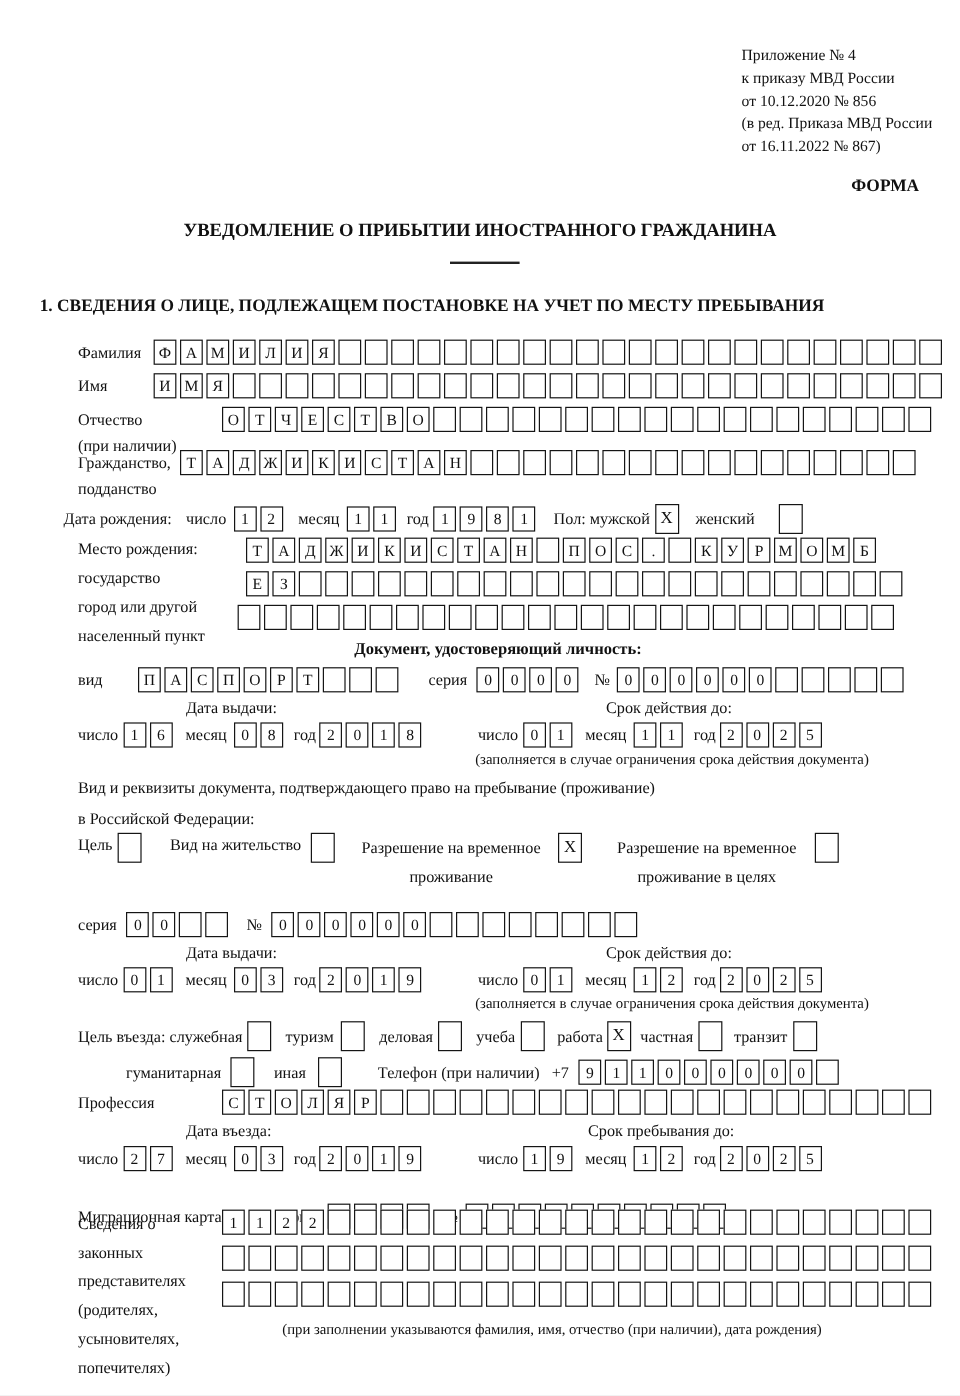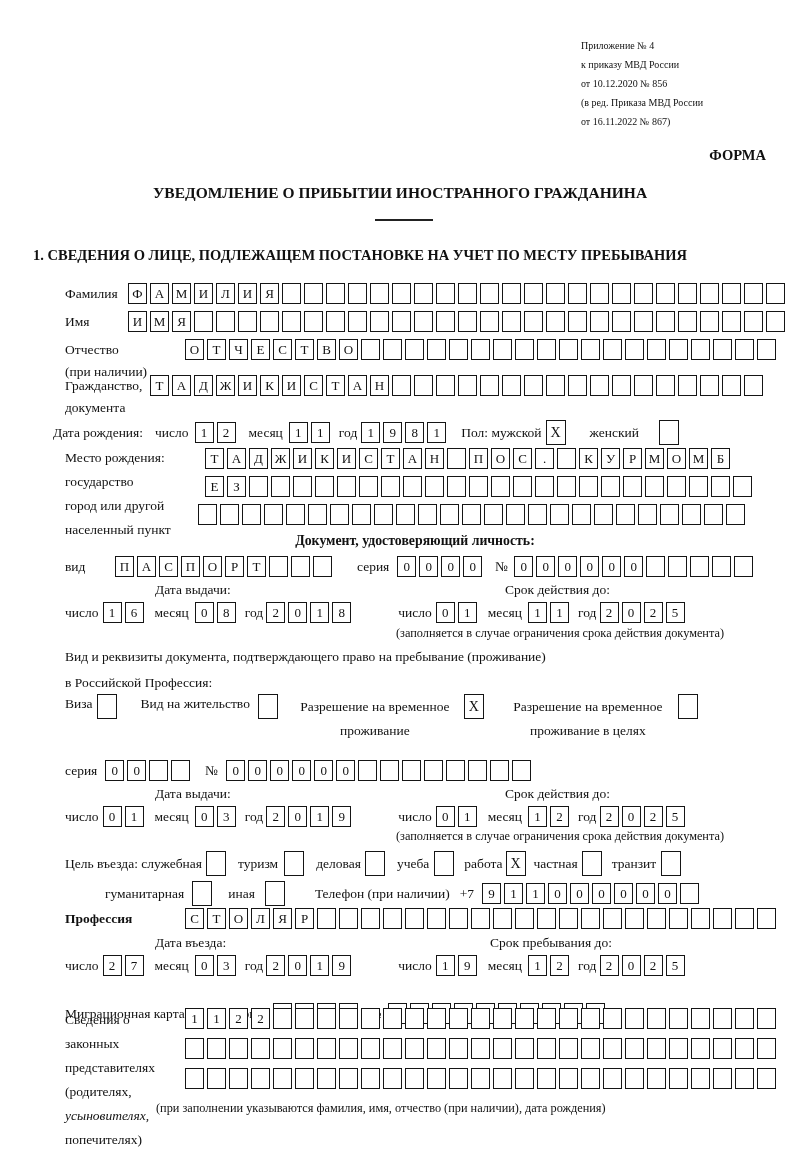--- a/index.html
+++ b/index.html
@@ -22,21 +22,21 @@
   }
   .checkbox {
     box-sizing:border-box; width:20px; height:25px;
     border:1.7px solid #151515; background:#fff;
     display:flex; align-items:center; justify-content:center;
     font-size:14px; flex:0 0 auto;
   }
   .lblblock div { font-size:13.5px; line-height:22px; }
   .optblock { text-align:center; font-size:13.5px; line-height:24px; padding-top:1px; }
   .blank-line { display:inline-block; width:58px; height:14px; border-bottom:2px solid #222; margin-left:8px; }
-  .annex { position:absolute; left:581px; top:36px; font-size:10px; line-height:19px; }
+  .annex { position:absolute; left:618px; top:36px; font-size:13px; line-height:19px; }
   .forma { position:absolute; left:618px; top:147px; width:148px; text-align:right; font-weight:bold; font-size:14.5px; }
   .title { position:absolute; left:0; top:181px; width:800px; text-align:center; font-weight:bold; font-size:15.5px; line-height:23px; }
   .sec1 { position:absolute; left:0; top:247px; width:720px; text-align:center; font-weight:bold; font-size:14.5px; }
   .dochead { position:absolute; left:65px; top:533px; width:700px; text-align:center; font-weight:bold; font-size:13.8px; }
   .pt2 { padding-top:2px; }
 </style>
 </head>
 <body>
 
 <div class="page">
@@ -161,21 +161,21 @@
         <span class="cell"></span>
         <span class="cell"></span>
         <span class="cell"></span>
         <span class="cell"></span>
       </span>
   </div>
 
   <div class="row top" style="left:65px;top:375px;">
     <span class="lblblock" style="width:85px;">
       <div>Гражданство,</div>
-      <div>документа</div>
+      <div>подданство</div>
     </span>
     <span class="cells">
         <span class="cell">Т</span>
         <span class="cell">А</span>
         <span class="cell">Д</span>
         <span class="cell">Ж</span>
         <span class="cell">И</span>
         <span class="cell">К</span>
         <span class="cell">И</span>
         <span class="cell">С</span>
@@ -216,21 +216,21 @@
       </span>
     <span class="lbl" style="margin-left:6px;">год</span>
     <span class="cells" style="margin-left:4px;">
         <span class="cell">1</span>
         <span class="cell">9</span>
         <span class="cell">8</span>
         <span class="cell">1</span>
       </span>
     <span class="lbl" style="margin-left:12px;">Пол: мужской</span>
     <span class="checkbox" style="margin-left:4px;">X</span>
-    <span class="lbl" style="margin-left:24px;">женский</span>
+    <span class="lbl" style="margin-left:14px;">женский</span>
     <span class="checkbox" style="margin-left:20px;"></span>
   </div>
 
   <div class="row" style="left:65px;top:450px;">
       <span class="lbl">Место рождения:</span>
     </div>
   <div class="row" style="left:65px;top:474px;">
       <span class="lbl">государство</span>
     </div>
   <div class="row" style="left:65px;top:498px;">
@@ -410,25 +410,25 @@
       </span>
   </div>
   <div class="row" style="left:355px;top:626px;width:410px;justify-content:center;">
     <span class="small">(заполняется в случае ограничения срока действия документа)</span>
   </div>
 
   <div class="row" style="left:65px;top:649px;">
       <span class="lbl">Вид и реквизиты документа, подтверждающего право на пребывание (проживание)</span>
     </div>
   <div class="row" style="left:65px;top:675px;">
-      <span class="lbl">в Российской Профессия:</span>
+      <span class="lbl">в Российской Федерации:</span>
     </div>
 
   <div class="row top" style="left:65px;top:694px;">
-    <span class="lbl pt2">Виза</span>
+    <span class="lbl pt2">Цель</span>
     <span class="checkbox" style="margin-left:4px;"></span>
     <span class="lbl pt2" style="margin-left:24px;">Вид на жительство</span>
     <span class="checkbox" style="margin-left:8px;"></span>
     <span class="optblock" style="margin-left:12px;width:170px;">
       <div>Разрешение на временное</div>
       <div>проживание</div>
     </span>
     <span class="checkbox" style="margin-left:4px;">X</span>
     <span class="optblock" style="margin-left:18px;width:172px;">
       <div>Разрешение на временное</div>
@@ -543,21 +543,21 @@
         <span class="cell">0</span>
         <span class="cell">0</span>
         <span class="cell">0</span>
         <span class="cell">0</span>
         <span class="cell">0</span>
         <span class="cell"></span>
       </span>
   </div>
 
   <div class="row" style="left:65px;top:908px;">
-    <span class="lbl" style="width:120px;font-weight:bold;">Профессия</span>
+    <span class="lbl" style="width:120px;">Профессия</span>
     <span class="cells">
         <span class="cell">С</span>
         <span class="cell">Т</span>
         <span class="cell">О</span>
         <span class="cell">Л</span>
         <span class="cell">Я</span>
         <span class="cell">Р</span>
         <span class="cell"></span>
         <span class="cell"></span>
         <span class="cell"></span>
@@ -655,21 +655,21 @@
     </div>
   <div class="row" style="left:65px;top:1036px;">
       <span class="lbl">законных</span>
     </div>
   <div class="row" style="left:65px;top:1060px;">
       <span class="lbl">представителях</span>
     </div>
   <div class="row" style="left:65px;top:1084px;">
       <span class="lbl">(родителях,</span>
     </div>
-  <div class="row" style="left:65px;top:1108px;font-style:italic;">
+  <div class="row" style="left:65px;top:1108px;">
       <span class="lbl">усыновителях,</span>
     </div>
   <div class="row" style="left:65px;top:1132px;">
       <span class="lbl">попечителях)</span>
     </div>
 
   <div class="row" style="left:185px;top:1008px;">
     <span class="cells">
         <span class="cell">1</span>
         <span class="cell">1</span>
@@ -756,17 +756,17 @@
         <span class="cell"></span>
         <span class="cell"></span>
         <span class="cell"></span>
         <span class="cell"></span>
         <span class="cell"></span>
         <span class="cell"></span>
         <span class="cell"></span>
       </span>
   </div>
 
-  <div class="row" style="left:156px;top:1101px;width:580px;">
+  <div class="row" style="left:170px;top:1101px;width:580px;justify-content:center;">
     <span class="small">(при заполнении указываются фамилия, имя, отчество (при наличии), дата рождения)</span>
   </div>
 
 </div>
 
 </body></html>

